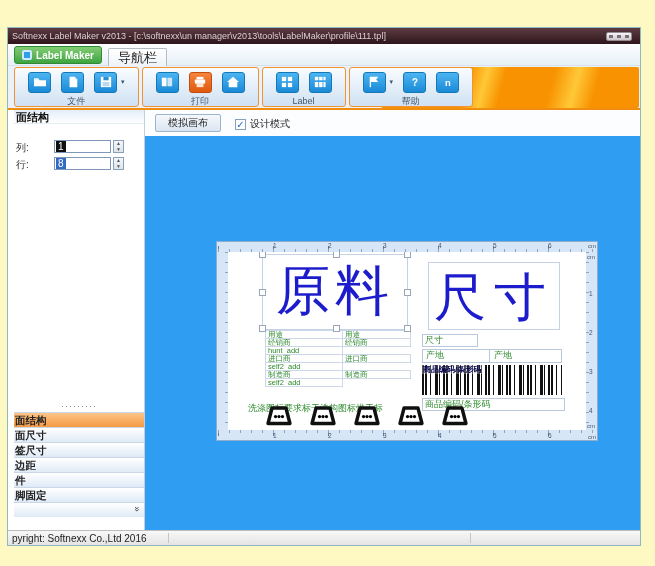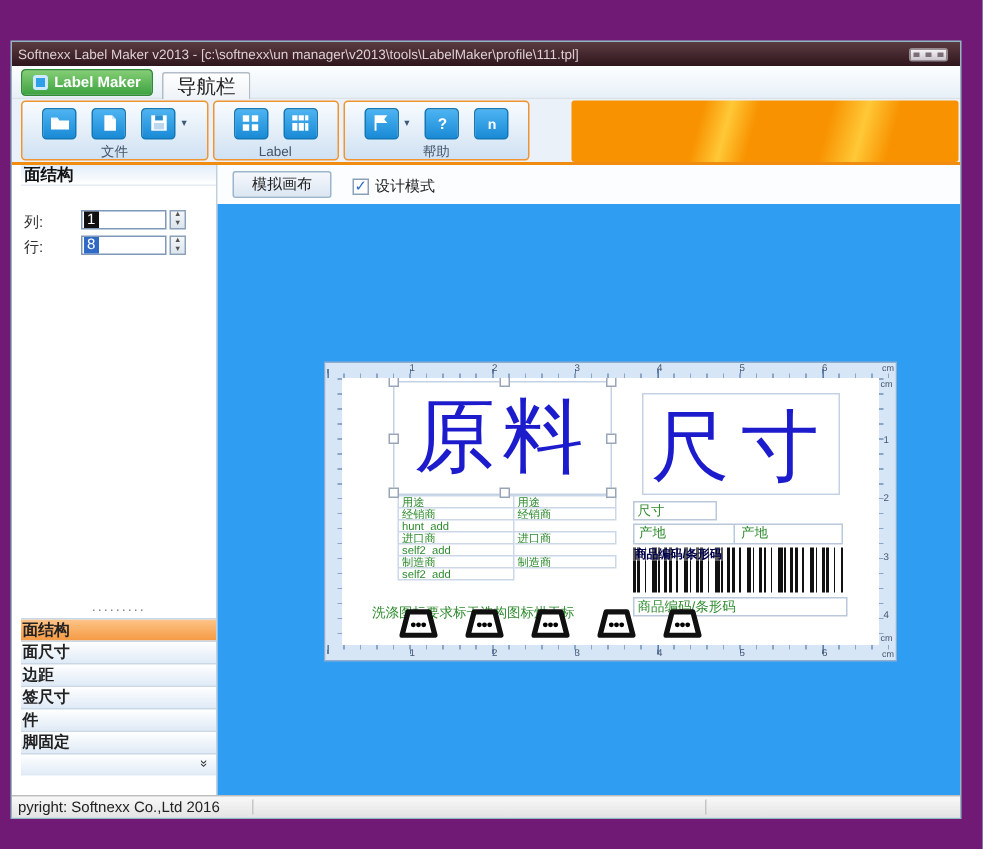--- a/index.html
+++ b/index.html
@@ -1,17 +1,17 @@
 <!DOCTYPE html>
 <html><head>
 <meta charset="utf-8">
 <style>
   *{margin:0;padding:0;box-sizing:border-box}
   body{font-family:"Liberation Sans",sans-serif}
-  .screen{position:relative;width:655px;height:566px;background:#701a75;overflow:hidden}
+  .screen{position:relative;width:655px;height:566px;background:#fef9c3;overflow:hidden}
   .window{position:absolute;left:8px;top:28px;width:632px;height:517px;background:#fff;box-shadow:0 0 0 1px #8fb8c2}
 
   
   .titlebar{position:absolute;left:0;top:0;right:0;height:16px;background:linear-gradient(#5c3b42,#2e161c);color:#ddd0d5;font-size:9px;line-height:16px;padding-left:4px;white-space:nowrap;overflow:hidden}
   .winctl{position:absolute;right:8px;top:4px;width:26px;height:9px;background:linear-gradient(#f6f4f6,#ccc6cc);border:1px solid #978b92;border-radius:2px;display:flex;align-items:center;justify-content:space-around;cursor:pointer}
   .winctl i{width:4px;height:3px;background:#7a6f76}
 
   
   .tabrow{position:absolute;left:0;top:16px;right:0;height:22px;background:linear-gradient(#fdfeff,#e7f0f8);border-bottom:1px solid #d9e1e9}
   .appbtn{position:absolute;left:6px;top:2px;width:88px;height:18px;background:linear-gradient(#84cd75,#3ea340);border:1px solid #2f8a34;border-radius:3px;color:#fff;font-size:10px;font-weight:bold;display:flex;align-items:center;justify-content:center;gap:4px;cursor:pointer}
@@ -141,20 +141,49 @@
                   <svg viewBox="0 0 16 14">
                     <rect x="2" y="1" width="12" height="12" fill="#fff"></rect>
                     <rect x="5" y="1" width="6" height="4" fill="#2a8fd0"></rect>
                     <rect x="4" y="7" width="8" height="5" fill="#bcd8ee"></rect>
                   </svg>
                 </span>
               </div>
               <span class="caret">▾</span>
             </div>
             <div class="gcap">文件</div>
+          </div>
+          <div class="group">
+            <div class="gicons">
+              <div class="ibtn">
+                <span>
+                  <svg viewBox="0 0 16 14">
+                    <rect x="2" y="2" width="5.5" height="10" fill="#fff"></rect>
+                    <rect x="8.5" y="2" width="5.5" height="10" fill="#cfe6f8"></rect>
+                  </svg>
+                </span>
+              </div>
+              <div class="ibtn accent">
+                <span>
+                  <svg viewBox="0 0 16 14">
+                    <rect x="4" y="1" width="8" height="3" fill="#fff"></rect>
+                    <rect x="2" y="4" width="12" height="5" rx="1" fill="#fff"></rect>
+                    <rect x="4" y="8" width="8" height="5" fill="#ffe2cc"></rect>
+                  </svg>
+                </span>
+              </div>
+              <div class="ibtn">
+                <span>
+                  <svg viewBox="0 0 16 14">
+                    <path d="M8 1 L15 7 H13 V13 H3 V7 H1z" fill="#fff"></path>
+                  </svg>
+                </span>
+              </div>
+            </div>
+            <div class="gcap">打印</div>
           </div>
           <div class="group">
             <div class="gicons">
               <div class="ibtn">
                 <span>
                   <svg viewBox="0 0 16 14">
                     <rect x="2" y="1" width="5" height="5" fill="#fff"></rect>
                     <rect x="9" y="1" width="5" height="5" fill="#fff"></rect>
                     <rect x="2" y="8" width="5" height="5" fill="#fff"></rect>
                     <rect x="9" y="8" width="5" height="5" fill="#fff"></rect>
@@ -231,22 +260,22 @@
         <span class="spinbox"><span class="sel2">8</span></span>
         <span class="spinner">
             <span>▲</span>
             <span>▼</span>
           </span>
       </div>
       <div class="splitdots">·········</div>
       <div class="navlist" id="navlist">
           <div class="navitem sel">面结构</div>
           <div class="navitem">面尺寸</div>
+          <div class="navitem">签尺寸</div>
           <div class="navitem">边距</div>
-          <div class="navitem">签尺寸</div>
           <div class="navitem">件</div>
           <div class="navitem">脚固定</div>
           <div class="chevrow">
             <span class="chev">»</span>
           </div>
         </div>
     </div>
 
     <div class="canvas">
       <div class="design">

